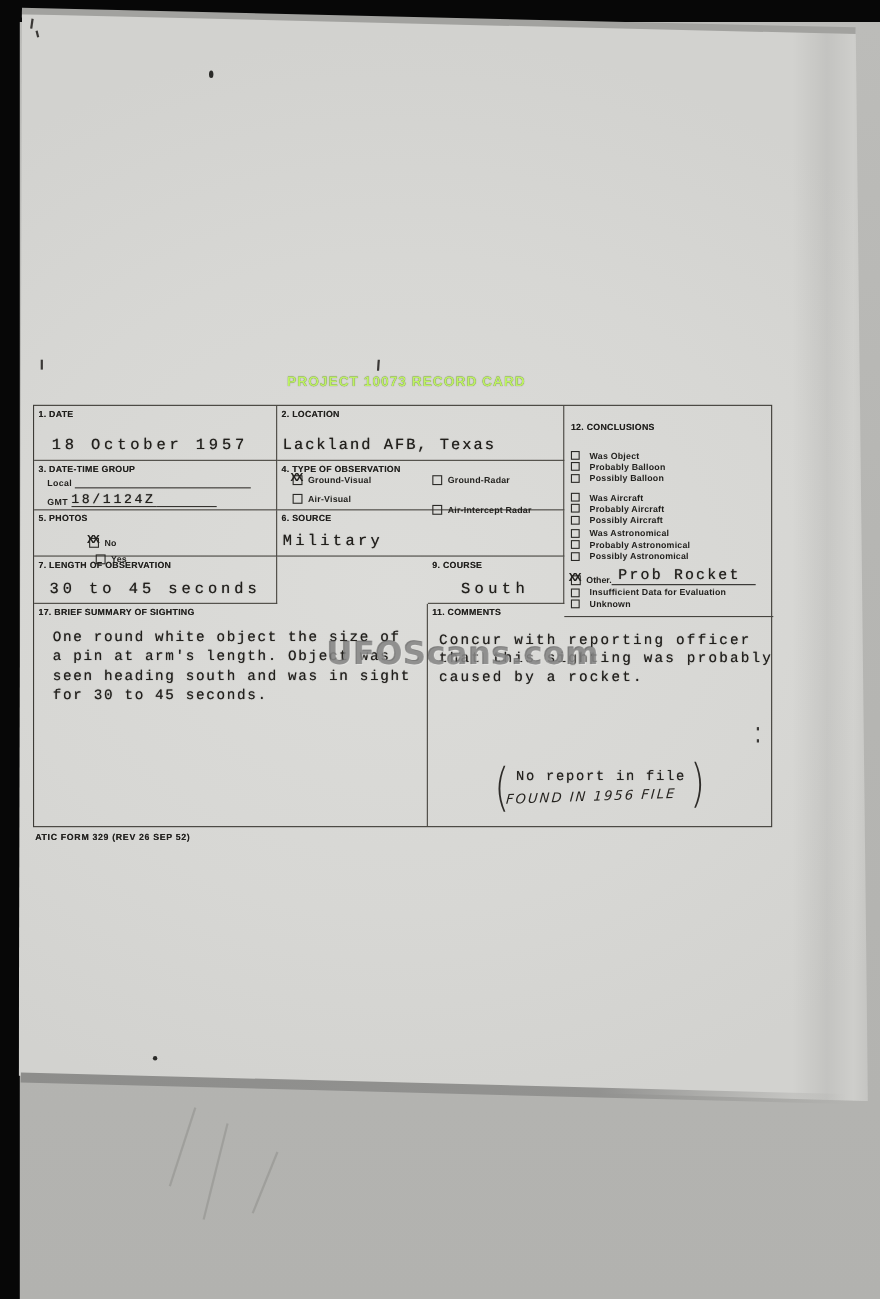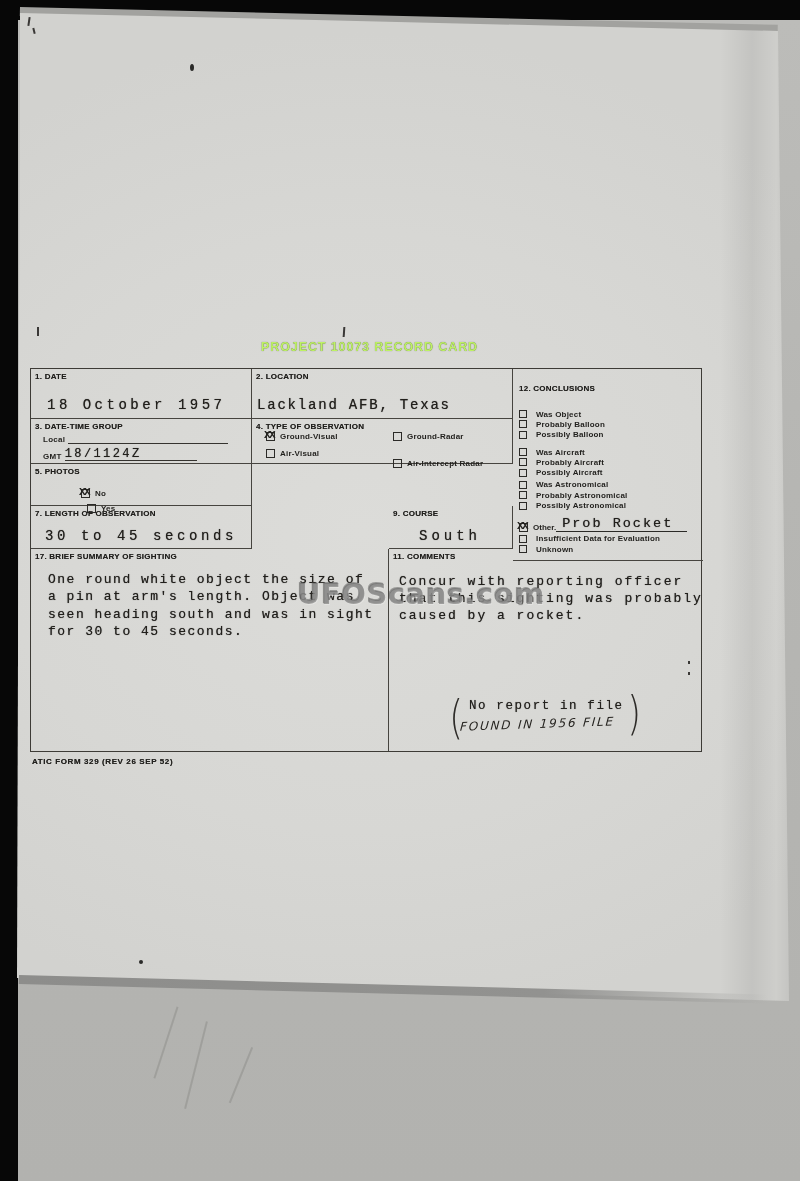--- a/index.html
+++ b/index.html
@@ -165,20 +165,24 @@
         <span class="cbl">Yes</span>
       </div>
       <div class="cbrow" style="left:50px;top:25px;">
         <span class="cb">
             <span class="xx">XX</span>
           </span>
         <span class="cbl">No</span>
       </div>
     </div>
 
+    <div class="cell br bb" style="left:221px;top:95px;width:261px;height:42px;">
+      <div class="flabel">6. SOURCE</div>
+      <div class="typed v-src">Military</div>
+    </div>
 
     <div class="cell br bb" style="left:0;top:137px;width:221px;height:43px;">
       <div class="flabel">7. LENGTH OF OBSERVATION</div>
       <div class="typed v-len">30 to 45 seconds</div>
     </div>
 
 
     <div class="cell br bb" style="left:358px;top:137px;width:124px;height:43px;">
       <div class="flabel">9. COURSE</div>
       <div class="typed v-crs">South</div>

